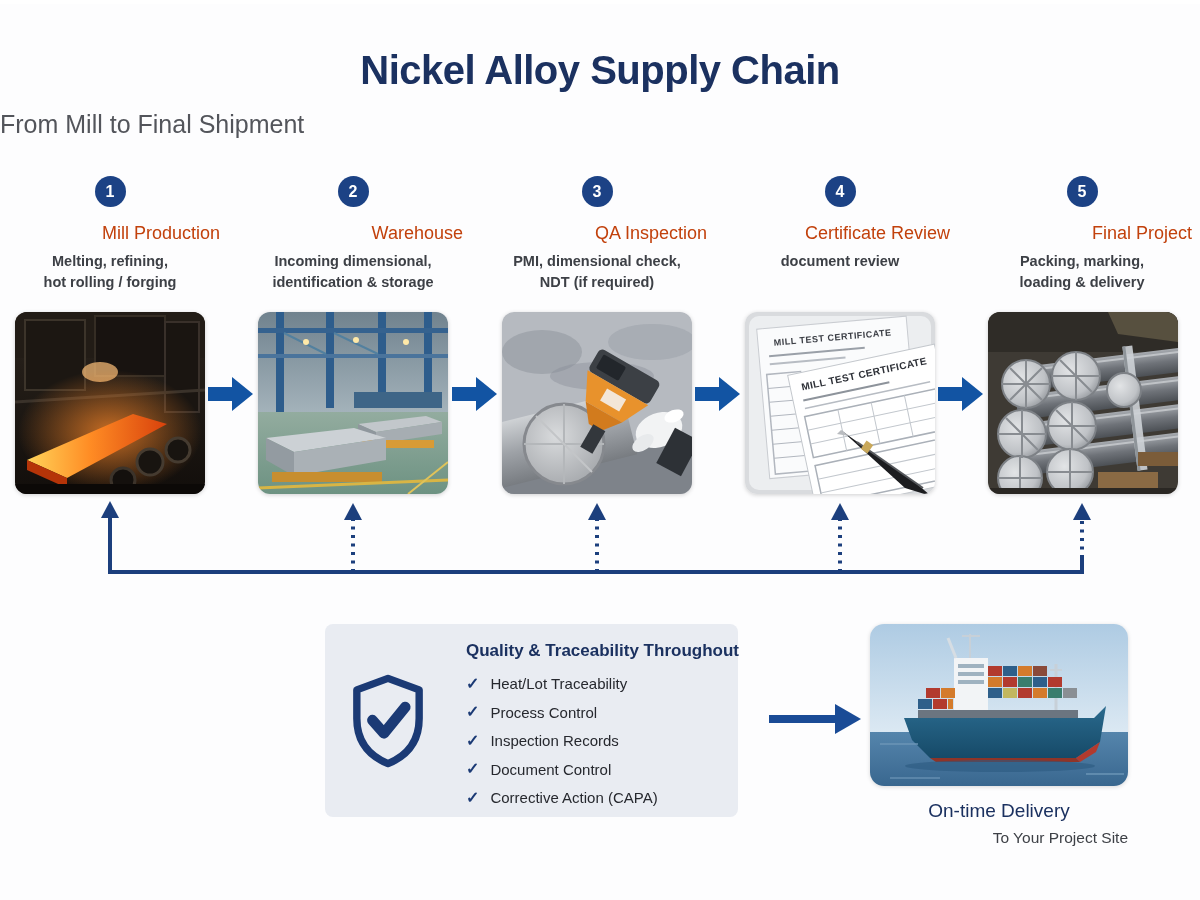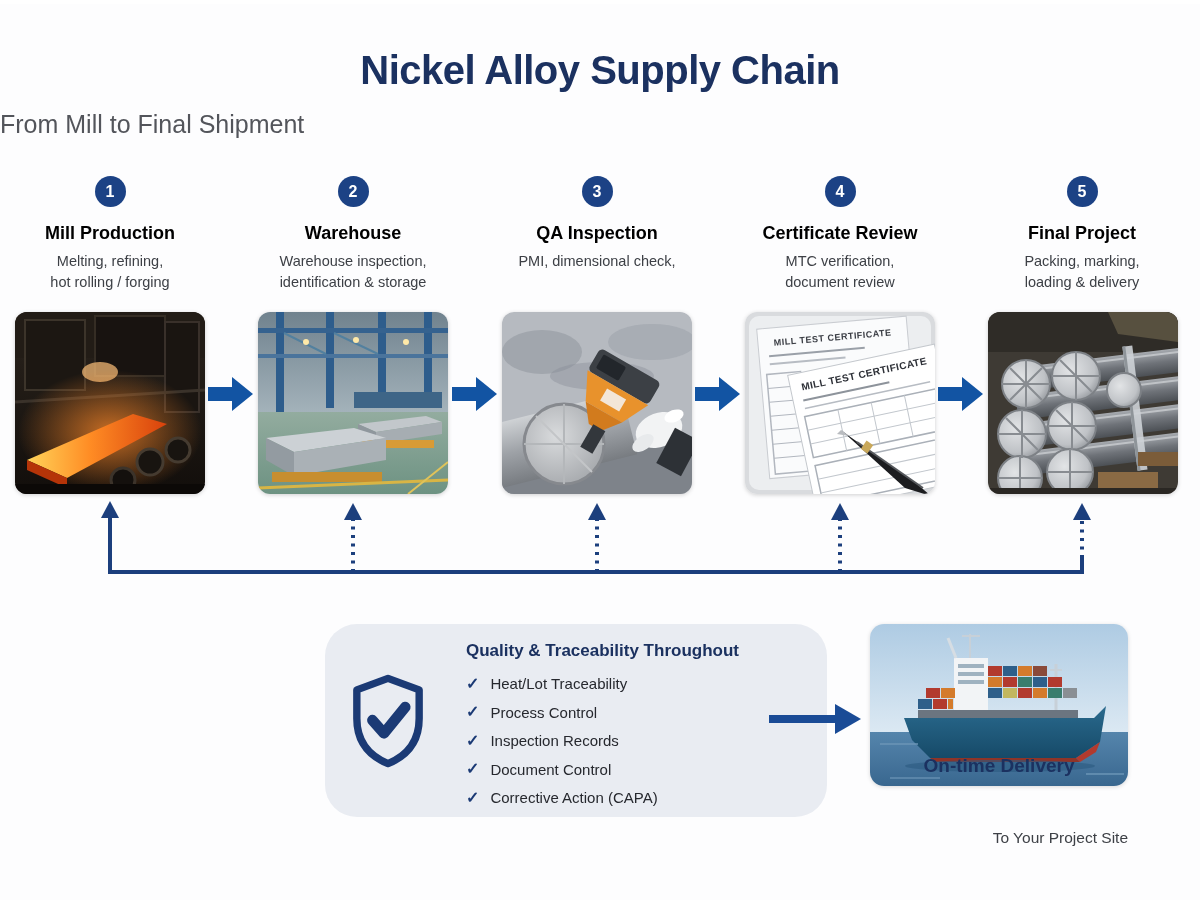--- a/index.html
+++ b/index.html
@@ -20,59 +20,59 @@
   }
   .step-col {
     position:absolute; top:172px; width:220px; text-align:center;
   }
   .step-num {
     width:31px; height:31px; margin:0 auto; border-radius:50%;
     background:#1c4285; color:#ffffff; font-weight:bold; font-size:16px;
     line-height:31px; text-align:center;
   }
   .step-title {
-    margin-top:16px; font-size:18px; font-weight:bold; color:#000000;
+    margin-top:16px; font-size:18px; font-weight:normal; color:#c2410c;text-align:right;
   }
   .step-desc {
     margin-top:7px; font-size:14.5px; color:#3d4046; line-height:1.45;
   }
-  .step-desc span { display:block; }
+  .step-desc span { display:block;font-weight:bold; }
   .photo {
     position:absolute; top:308px; width:190px; height:182px;
     border-radius:12px; overflow:hidden;
     box-shadow:0 1px 4px rgba(0,0,0,.18);
   }
   .photo svg { display:block; width:100%; height:100%; }
   .flow-arrow { position:absolute; top:372px; width:45px; height:36px; }
   .overlay { position:absolute; left:0; top:0; width:1200px; height:900px; pointer-events:none; }
   .quality-box {
-    position:absolute; left:325px; top:620px; width:502px; height:193px;
-    background:#e9ecf2; border-radius:32px;
+    position:absolute; left:325px; top:620px; width:413px; height:193px;
+    background:#e9ecf2; border-radius:8px;
   }
   .shield { position:absolute; left:22px; top:46px; width:82px; height:102px; }
   .quality-content { position:absolute; left:141px; top:17px; width:300px; }
   .quality-heading {
     font-size:17px; font-weight:bold; color:#1b3160; white-space:nowrap;
     margin-bottom:14px;
   }
   .quality-list { list-style:none; }
   .quality-list li {
     display:flex; align-items:center; gap:11px;
     font-size:15px; color:#26282e; margin-bottom:11.5px;
   }
   .check { color:#1b3a75; font-weight:bold; font-size:16px; line-height:1; }
   .ship-arrow { position:absolute; left:769px; top:700px; width:92px; height:30px; }
   .ship-photo {
     position:absolute; left:870px; top:620px; width:258px; height:162px;
     border-radius:14px; overflow:hidden; box-shadow:0 1px 4px rgba(0,0,0,.15);
   }
   .ship-photo svg { display:block; width:100%; height:100%; }
   .delivery-title {
-    position:absolute; left:870px; top:751px; width:258px; text-align:center;
-    font-size:19px; font-weight:bold; color:#1b3160;
+    position:absolute; left:870px; top:796px; width:258px; text-align:center;
+    font-size:19px; font-weight:normal; color:#1b3160;
   }
   .delivery-subtitle {
     position:absolute; left:870px; top:825px; width:258px; text-align:right;
     font-size:15.5px; color:#3d4046;
   }
 </style>
 </head>
 <body>
 
 <div class="canvas">
@@ -85,36 +85,36 @@
     <div class="step-title">Mill Production</div>
     <div class="step-desc">
       <span>Melting, refining,</span>
       <span>hot rolling / forging</span>
     </div>
   </div>
   <div class="step-col" style="left:243px">
     <div class="step-num">2</div>
     <div class="step-title">Warehouse</div>
     <div class="step-desc">
-      <span>Warehouse inspection,</span>
+      <span>Incoming dimensional,</span>
       <span>identification &amp; storage</span>
     </div>
   </div>
   <div class="step-col" style="left:487px">
     <div class="step-num">3</div>
     <div class="step-title">QA Inspection</div>
     <div class="step-desc">
       <span>PMI, dimensional check,</span>
+      <span>NDT (if required)</span>
     </div>
   </div>
   <div class="step-col" style="left:730px">
     <div class="step-num">4</div>
     <div class="step-title">Certificate Review</div>
     <div class="step-desc">
-      <span>MTC verification,</span>
       <span>document review</span>
     </div>
   </div>
   <div class="step-col" style="left:972px">
     <div class="step-num">5</div>
     <div class="step-title">Final Project</div>
     <div class="step-desc">
       <span>Packing, marking,</span>
       <span>loading &amp; delivery</span>
     </div>

